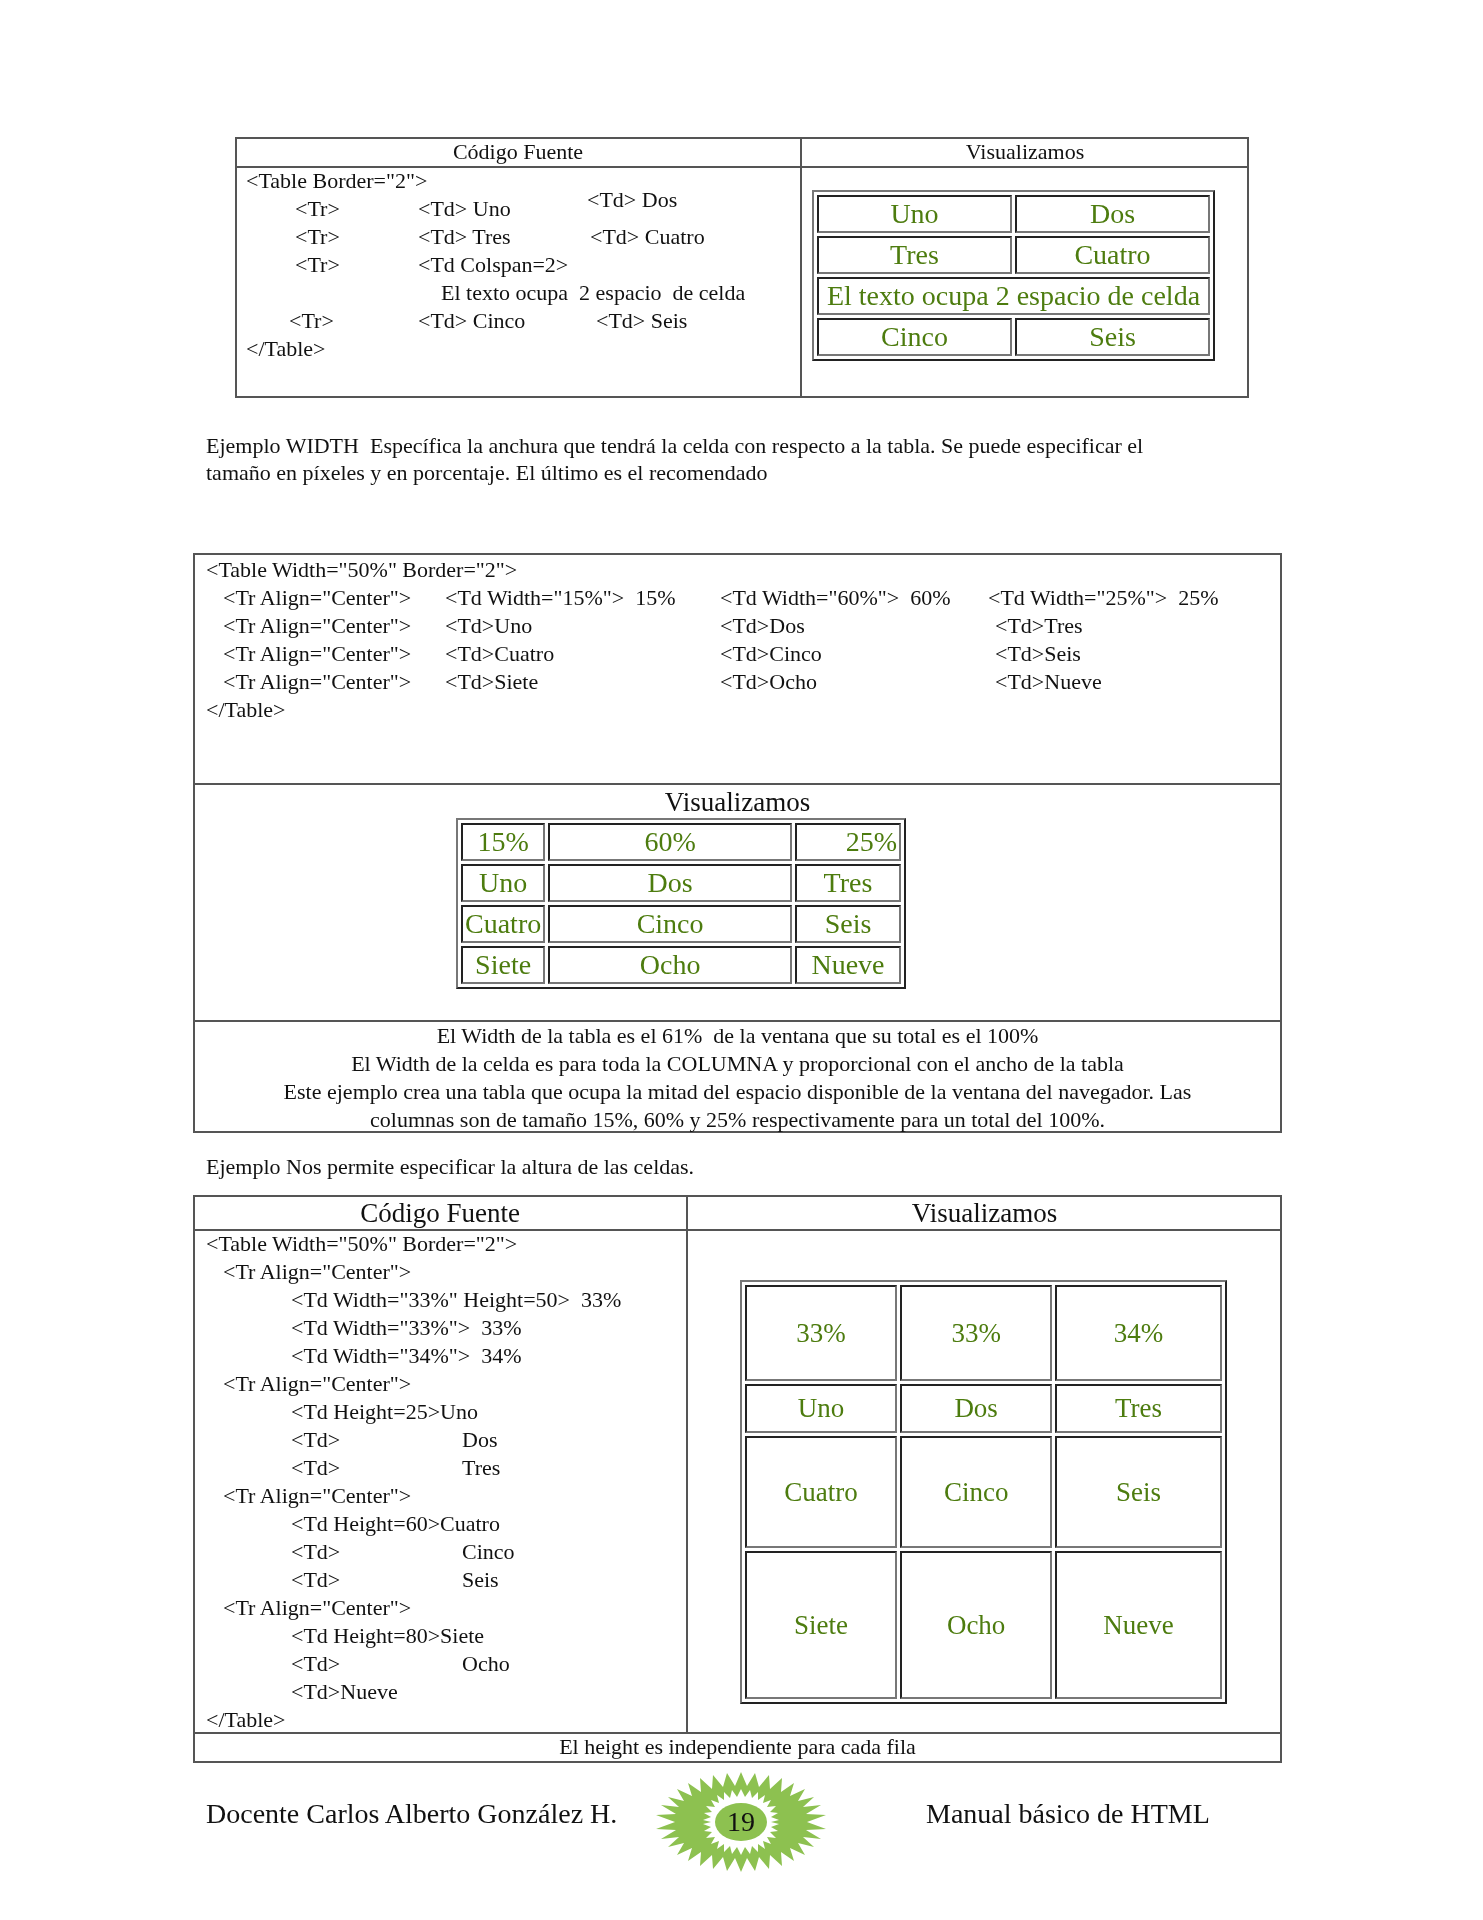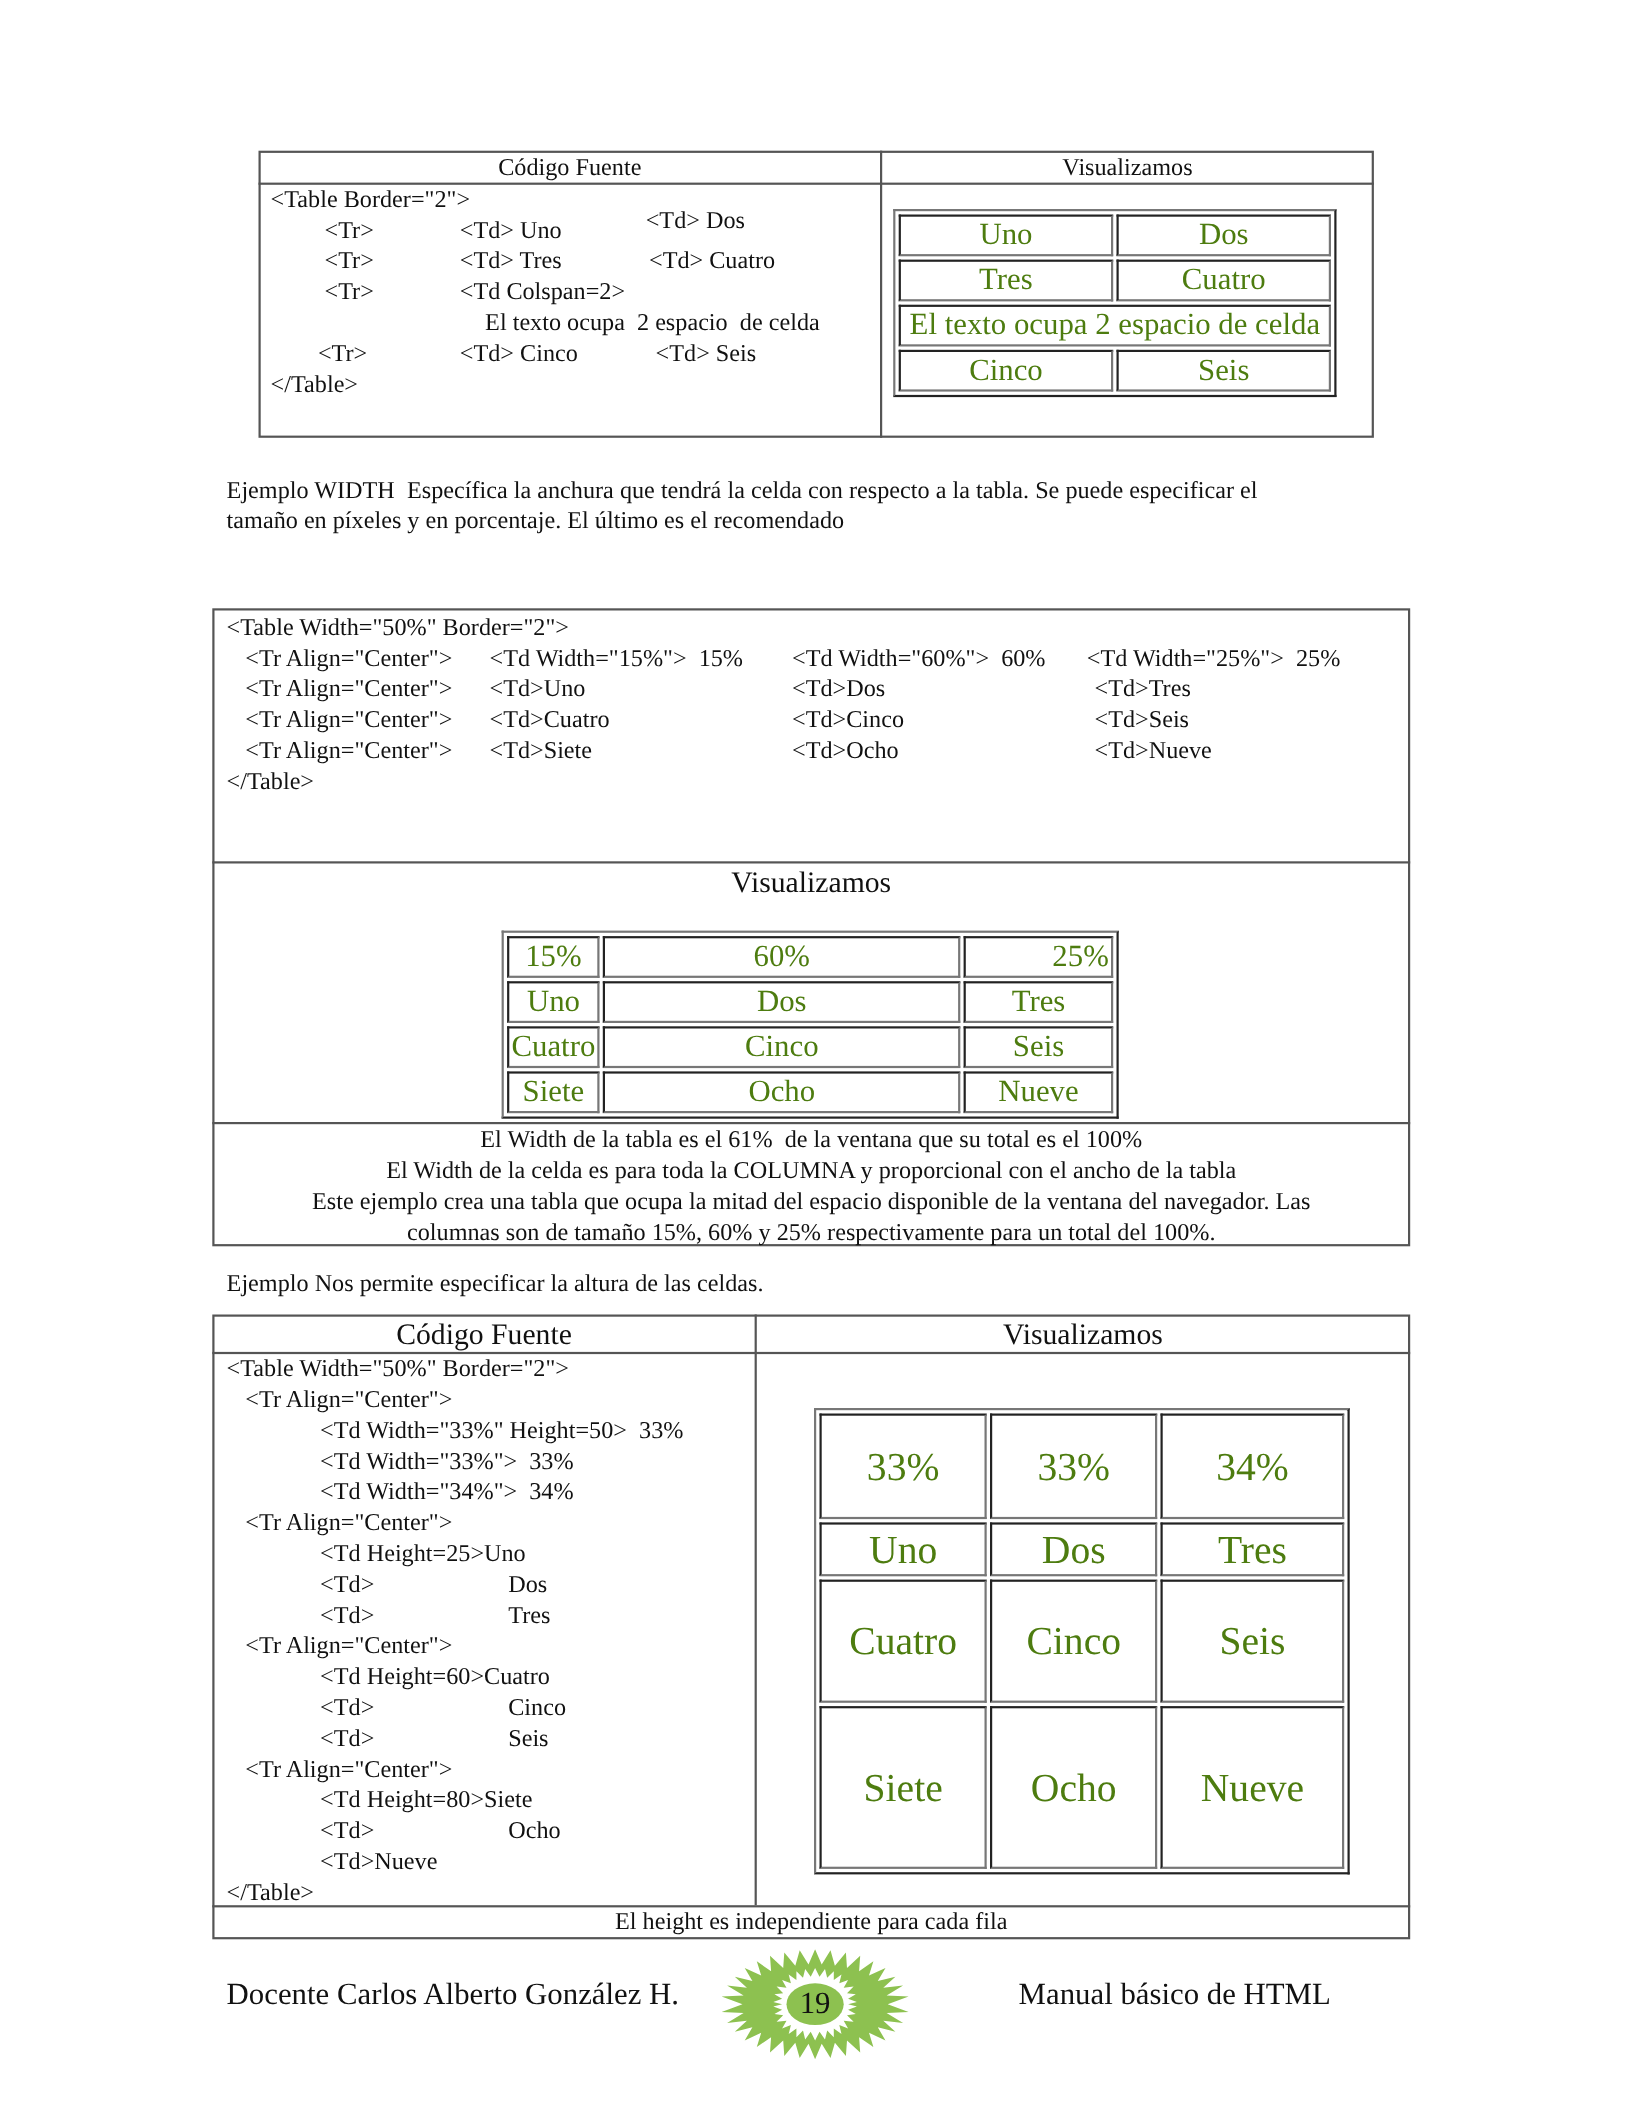--- a/index.html
+++ b/index.html
@@ -94,21 +94,21 @@
 
 <div class="txt" style="left:223px; top:668px;">&lt;Tr Align="Center"&gt;</div>
 <div class="txt" style="left:445px; top:668px;">&lt;Td&gt;Siete</div>
 <div class="txt" style="left:720px; top:668px;font-family:Liberation Serif, serif;">&lt;Td&gt;Ocho</div>
 <div class="txt" style="left:995px; top:668px;">&lt;Td&gt;Nueve</div>
 
 <div class="txt" style="left:206px; top:696px;">&lt;/Table&gt;</div>
 
 <div class="txt center" style="left:193px; top:785px; width:1089px; font-size:27px; line-height:34px;">Visualizamos</div>
 
-<table class="demo" style="left:456px; top:818px; width:561px; font-size:28px;margin-top:28px;">
+<table class="demo" style="left:456px; top:818px; width:450px; font-size:28px;">
   <tbody>
       <tr style="height:38px;">
     <td style="width:15%;">15%</td>
     <td style="width:60%;">60%</td>
     <td style="width:25%;text-align:right;">25%</td>
   </tr>
   <tr style="height:38px;">
     <td>Uno</td>
     <td>Dos</td>
     <td>Tres</td>
@@ -160,21 +160,21 @@
   <div class="txt" style="left:85px; top:336px;">&lt;Td&gt;</div>
   <div class="txt" style="left:256px; top:336px;">Seis</div>
   <div class="txt" style="left:17px; top:364px;">&lt;Tr Align="Center"&gt;</div>
   <div class="txt" style="left:85px; top:392px;">&lt;Td Height=80&gt;Siete</div>
   <div class="txt" style="left:85px; top:420px;">&lt;Td&gt;</div>
   <div class="txt" style="left:256px; top:420px;">Ocho</div>
   <div class="txt" style="left:85px; top:448px;">&lt;Td&gt;Nueve</div>
   <div class="txt" style="left:0; top:476px;">&lt;/Table&gt;</div>
 </div>
 
-<table class="demo" style="left:740px; top:1280px; width:487px; font-size:36px;">
+<table class="demo" style="left:740px; top:1280px; width:487px; font-size:27px;">
   <tbody>
       <tr style="height:96px;">
     <td style="width:31%;">33%</td>
     <td style="width:31%;">33%</td>
     <td style="width:34%;">34%</td>
   </tr>
   <tr style="height:49px;">
     <td>Uno</td>
     <td>Dos</td>
     <td>Tres</td>

